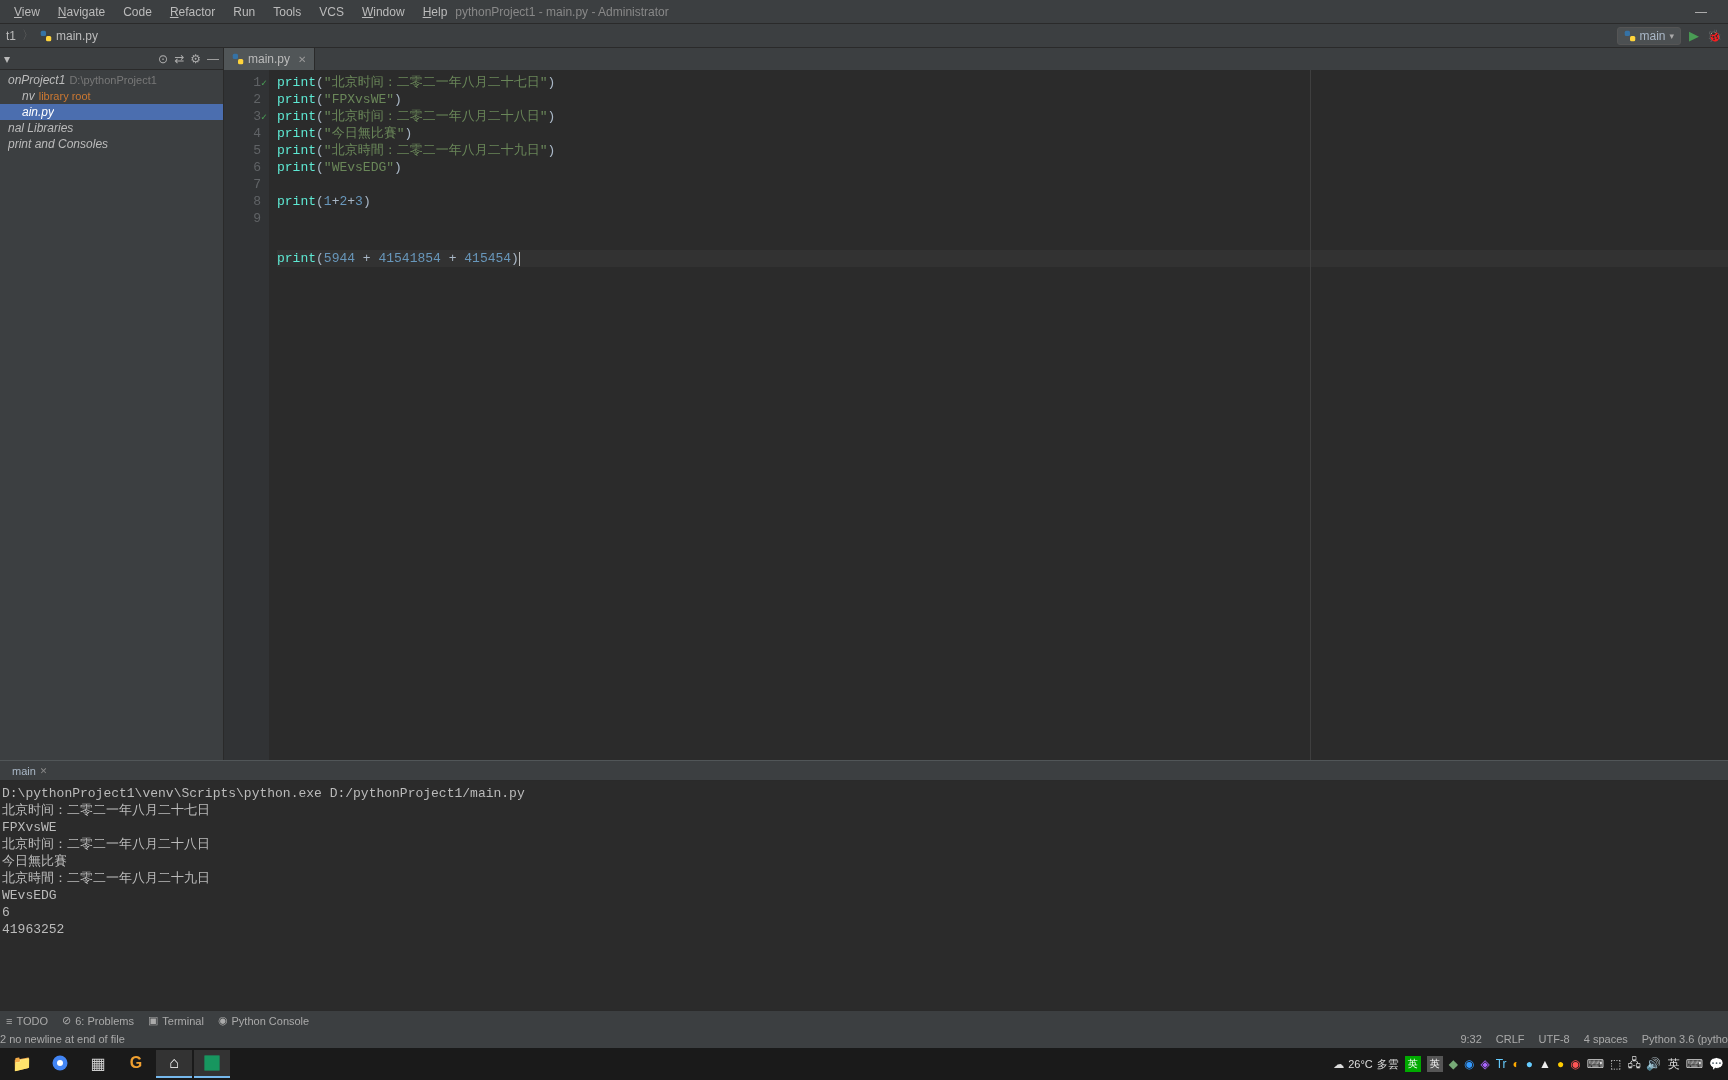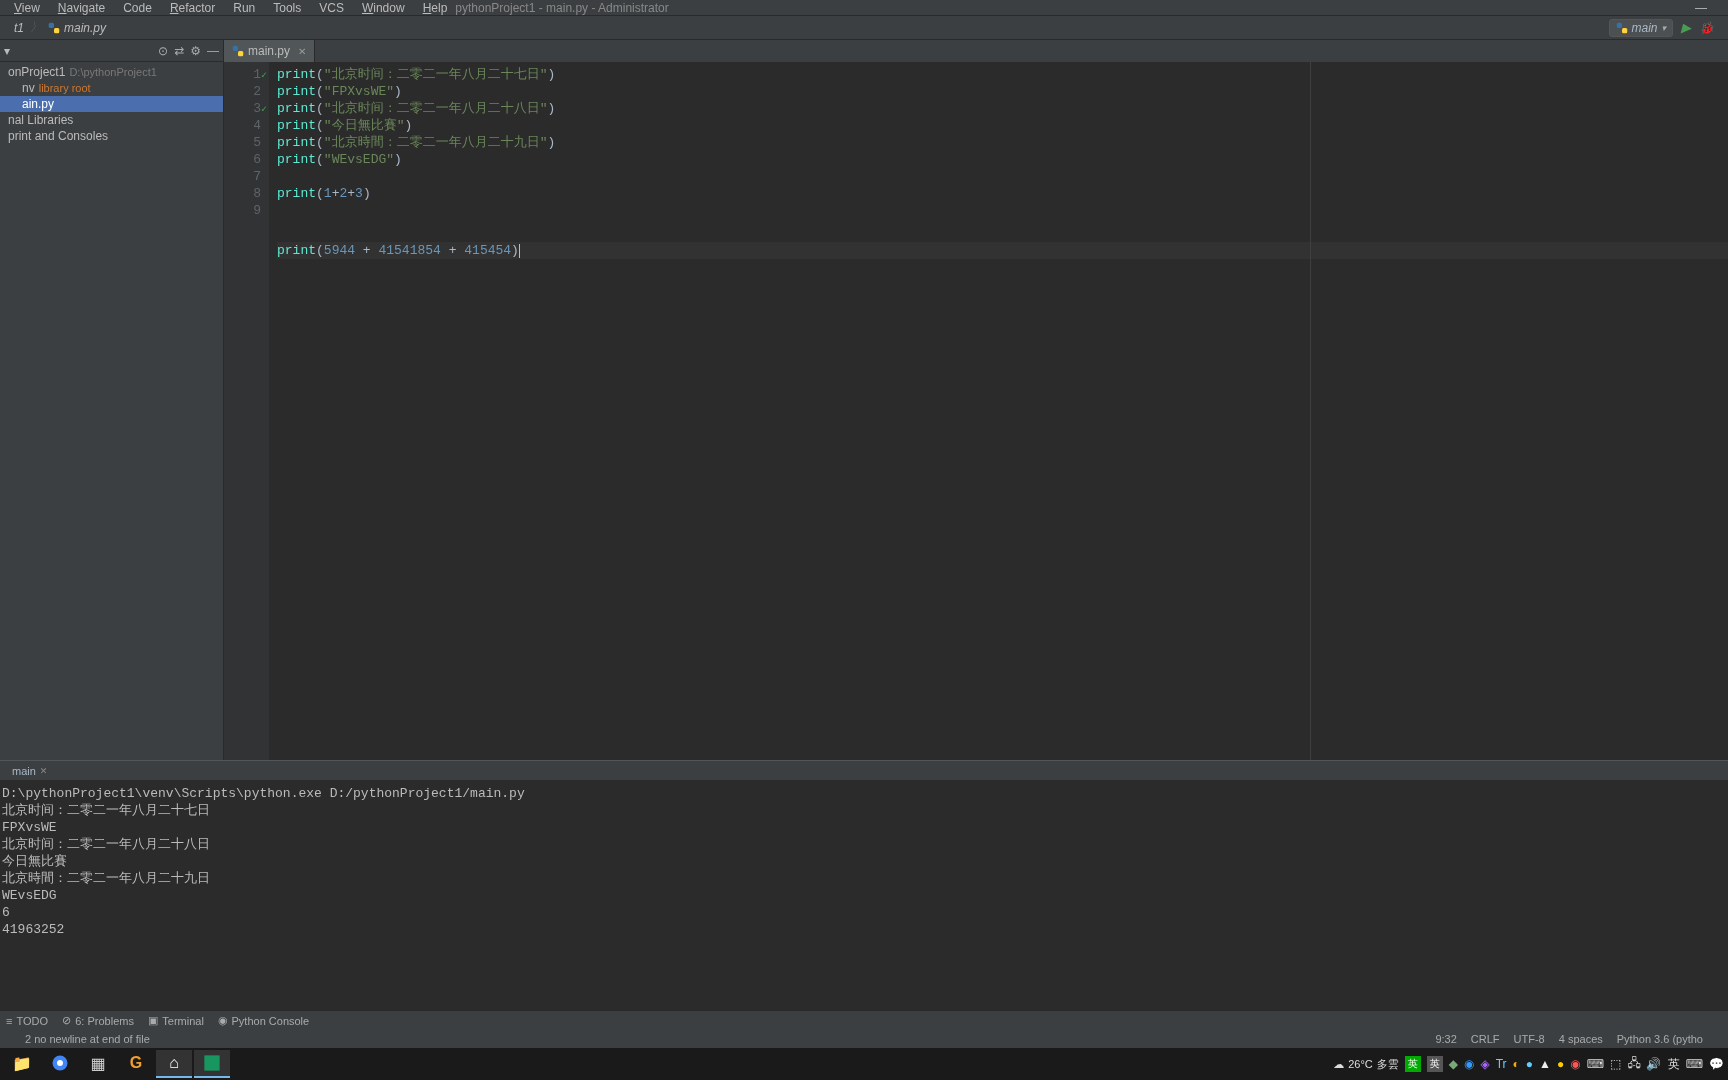--- a/index.html
+++ b/index.html
@@ -11,21 +11,21 @@
   width: 1728px;
   height: 1080px;
   overflow: hidden;
   display: flex;
   flex-direction: column;
 }
 
 
 .titlebar {
   background: #3c3f41;
-  height: 16px;
+  height: 24px;
   display: flex;
   align-items: center;
   padding: 0 6px;
   border-bottom: 1px solid #2a2a2a;
 }
 .menu { display: flex; gap: 2px; }
 .menu-item {
   padding: 3px 8px;
   color: #bbbbbb;
   cursor: pointer;
@@ -36,23 +36,22 @@
 }
 .titlebar-right { margin-left: auto; display: flex; gap: 10px; padding-right: 6px; }
 .win-btn { width: 30px; text-align: center; color: #bbb; cursor: pointer; }
 
 
 .navbar {
   background: #3c3f41;
   height: 24px;
   display: flex;
   align-items: center;
-  padding: 0 14px;
+  padding: 0 6px;
   border-bottom: 1px solid #2a2a2a;
-  font-style: italic;
 }
 .nav-left { display: flex; align-items: center; gap: 4px; }
 .nav-item { display: flex; align-items: center; gap: 4px; color: #bbb; }
 .nav-sep { color: #666; margin: 0 2px; }
 .nav-right { margin-left: auto; display: flex; align-items: center; gap: 8px; }
 .run-config {
   display: flex; align-items: center; gap: 4px;
   background: #4c5052; border: 1px solid #555;
   padding: 1px 6px; border-radius: 3px;
 }
@@ -86,21 +85,21 @@
 .sidebar-header-icons { margin-left: auto; display: flex; gap: 6px; color: #aaa; }
 .sb-icon { cursor: pointer; font-size: 12px; }
 .tree { padding: 2px 0; font-size: 12px; }
 .tree-row {
   display: flex; align-items: center;
   height: 16px;
   padding: 0 4px;
   gap: 4px;
 }
 .tree-row.selected { background: #4b6eaf; color: #fff; }
-.tree-label { color: #bbb; white-space: nowrap; overflow: hidden; }
+.tree-label { color: #bbb; white-space: nowrap; overflow: hidden; font-style: italic; }
 .tree-row.selected .tree-label { color: #fff; }
 .tree-path { color: #787878; font-size: 11px; }
 .tree-indent { display: inline-block; }
 .lib-tag { color: #cc7832; font-size: 11px; }
 
 
 .editor-wrap {
   flex: 1;
   display: flex;
   flex-direction: column;
@@ -224,21 +223,21 @@
 }
 .bottom-tab { display: flex; align-items: center; gap: 4px; cursor: pointer; }
 .bb-icon { font-size: 11px; }
 
 
 .statusbar {
   height: 18px;
   background: #3c3f41;
   display: flex;
   align-items: center;
-  padding: 0 25px;
+  padding: 0 0;
   font-size: 11px;
   color: #aaa;
   gap: 16px;
 }
 .statusbar .right { margin-left: auto; display: flex; gap: 14px; }
 
 
 .taskbar {
   height: 32px;
   background: #1a1a1a;

